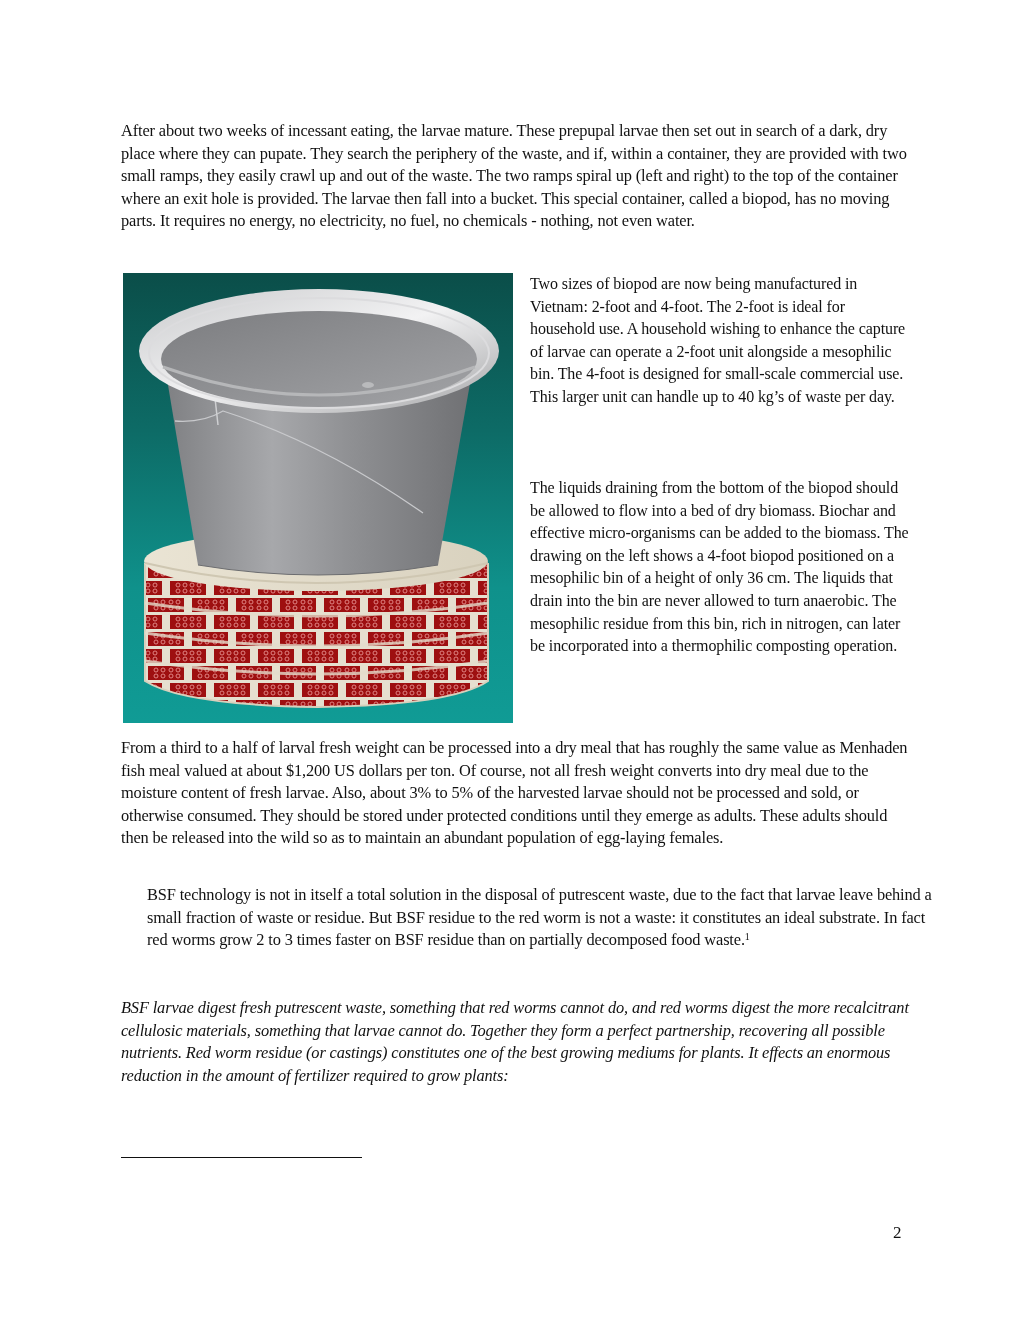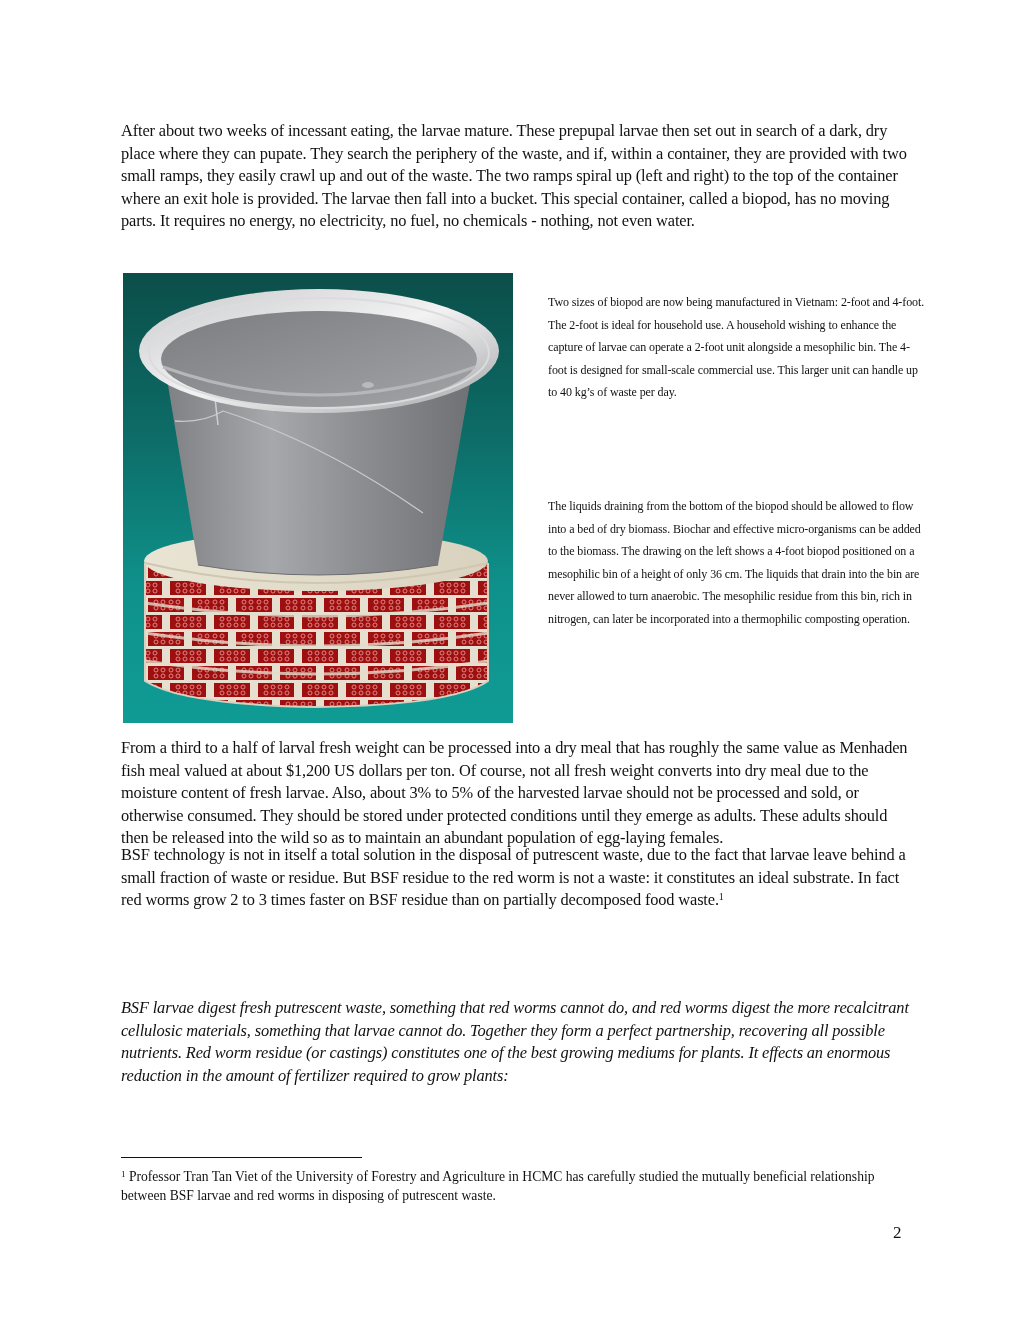--- a/index.html
+++ b/index.html
@@ -2,26 +2,26 @@
 <html><head>
   <meta charset="utf-8">
   <style>
     html, body { margin: 0; padding: 0; background: #ffffff; }
     body { width: 1024px; height: 1325px; position: relative; overflow: hidden;
            font-family: "Liberation Serif", "DejaVu Serif", serif; color: #111; }
     .page { position: absolute; left: 0; top: 0; width: 912px; height: 1325px; }
     .para { position: absolute; left: 121px; width: 790px; font-size: 16.4px; line-height: 22.6px;
             margin: 0; letter-spacing: -0.15px; }
     .p1 { top: 120px; }
-    .side { position: absolute; left: 530px; width: 380px; font-size: 12px; line-height: 22.6px;
-            margin: 18px; letter-spacing: -0.1px; }
+    .side { position: absolute; left: 530px; width: 380px; font-size: 16px; line-height: 22.6px;
+            margin: 0; letter-spacing: -0.1px; }
     .s1 { top: 273px; }
     .s2 { top: 477px; }
     .p2 { top: 737px; }
-    .p3 { top: 844px; }
+    .p3 { top: 884px; margin-left: 26px; }
     .p4 { top: 997px; font-style: italic; }
     sup { font-size: 10px; vertical-align: 5px; line-height: 0; }
     .figure { position: absolute; left: 123px; top: 273px; width: 390px; height: 450px;
               background: linear-gradient(180deg, #0b4e49 0%, #0d6b66 35%, #0f918b 70%, #109b95 100%);
               overflow: hidden; }
     .fn-rule { position: absolute; left: 121px; top: 1157px; width: 241px; height: 0;
                border-top: 1.3px solid #111; }
     .footnote { position: absolute; left: 121px; top: 1167px; width: 790px; font-size: 13.6px;
                 line-height: 19px; margin: 0; }
     .footnote sup { font-size: 9px; vertical-align: 4px; }
@@ -111,16 +111,15 @@
   <p class="side s1">Two sizes of biopod are now being manufactured in Vietnam: 2-foot and 4-foot. The 2-foot is ideal for household use. A household wishing to enhance the capture of larvae can operate a 2-foot unit alongside a mesophilic bin. The 4-foot is designed for small-scale commercial use. This larger unit can handle up to 40 kg’s of waste per day.</p>
   <p class="side s2">The liquids draining from the bottom of the biopod should be allowed to flow into a bed of dry biomass. Biochar and effective micro-organisms can be added to the biomass. The drawing on the left shows a 4-foot biopod positioned on a mesophilic bin of a height of only 36 cm. The liquids that drain into the bin are never allowed to turn anaerobic. The mesophilic residue from this bin, rich in nitrogen, can later be incorporated into a thermophilic composting operation.</p>
 
   <p class="para p2">From a third to a half of larval fresh weight can be processed into a dry meal that has roughly the same value as Menhaden fish meal valued at about $1,200 US dollars per ton. Of course, not all fresh weight converts into dry meal due to the moisture content of fresh larvae. Also, about 3% to 5% of the harvested larvae should not be processed and sold, or otherwise consumed. They should be stored under protected conditions until they emerge as adults. These adults should then be released into the wild so as to maintain an abundant population of egg-laying females.</p>
 
   <p class="para p3"><span>BSF technology is not in itself a total solution in the disposal of putrescent waste, due to the fact that larvae leave behind a small fraction of waste or residue. But BSF residue to the red worm is not a waste: it constitutes an ideal substrate. In fact red worms grow 2 to 3 times faster on BSF residue than on partially decomposed food waste.</span><sup>1</sup></p>
 
   <p class="para p4">BSF larvae digest fresh putrescent waste, something that red worms cannot do, and red worms digest the more recalcitrant cellulosic materials, something that larvae cannot do. Together they form a perfect partnership, recovering all possible nutrients. Red worm residue (or castings) constitutes one of the best growing mediums for plants. It effects an enormous reduction in the amount of fertilizer required to grow plants:</p>
 
   <div class="fn-rule"></div>
-  <p class="footnote"><sup>1</sup> <span>Professor Tran Tan Viet of the University of Forestry and Agriculture in HCMC has carefully studied the mutually beneficial relationship between BSF larvae and red worms in disposing of putrescent waste.</span></p>
 
   <div class="page-num">2</div>
 </div>
 
 </body></html>

